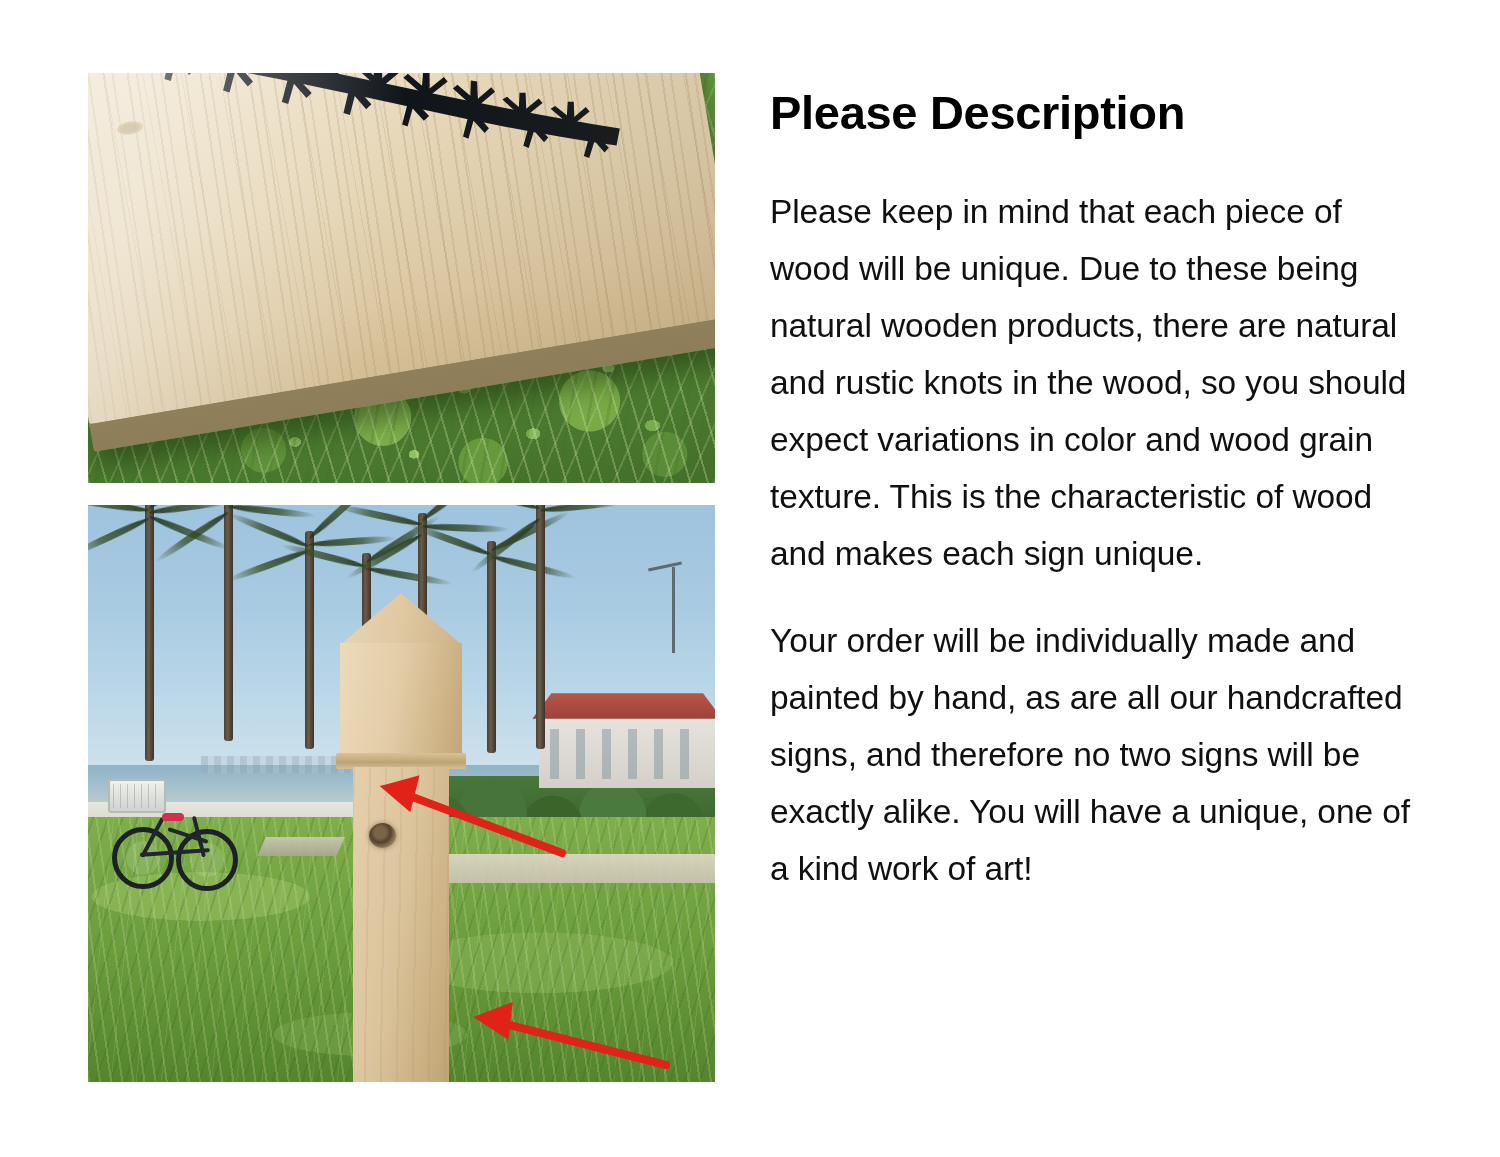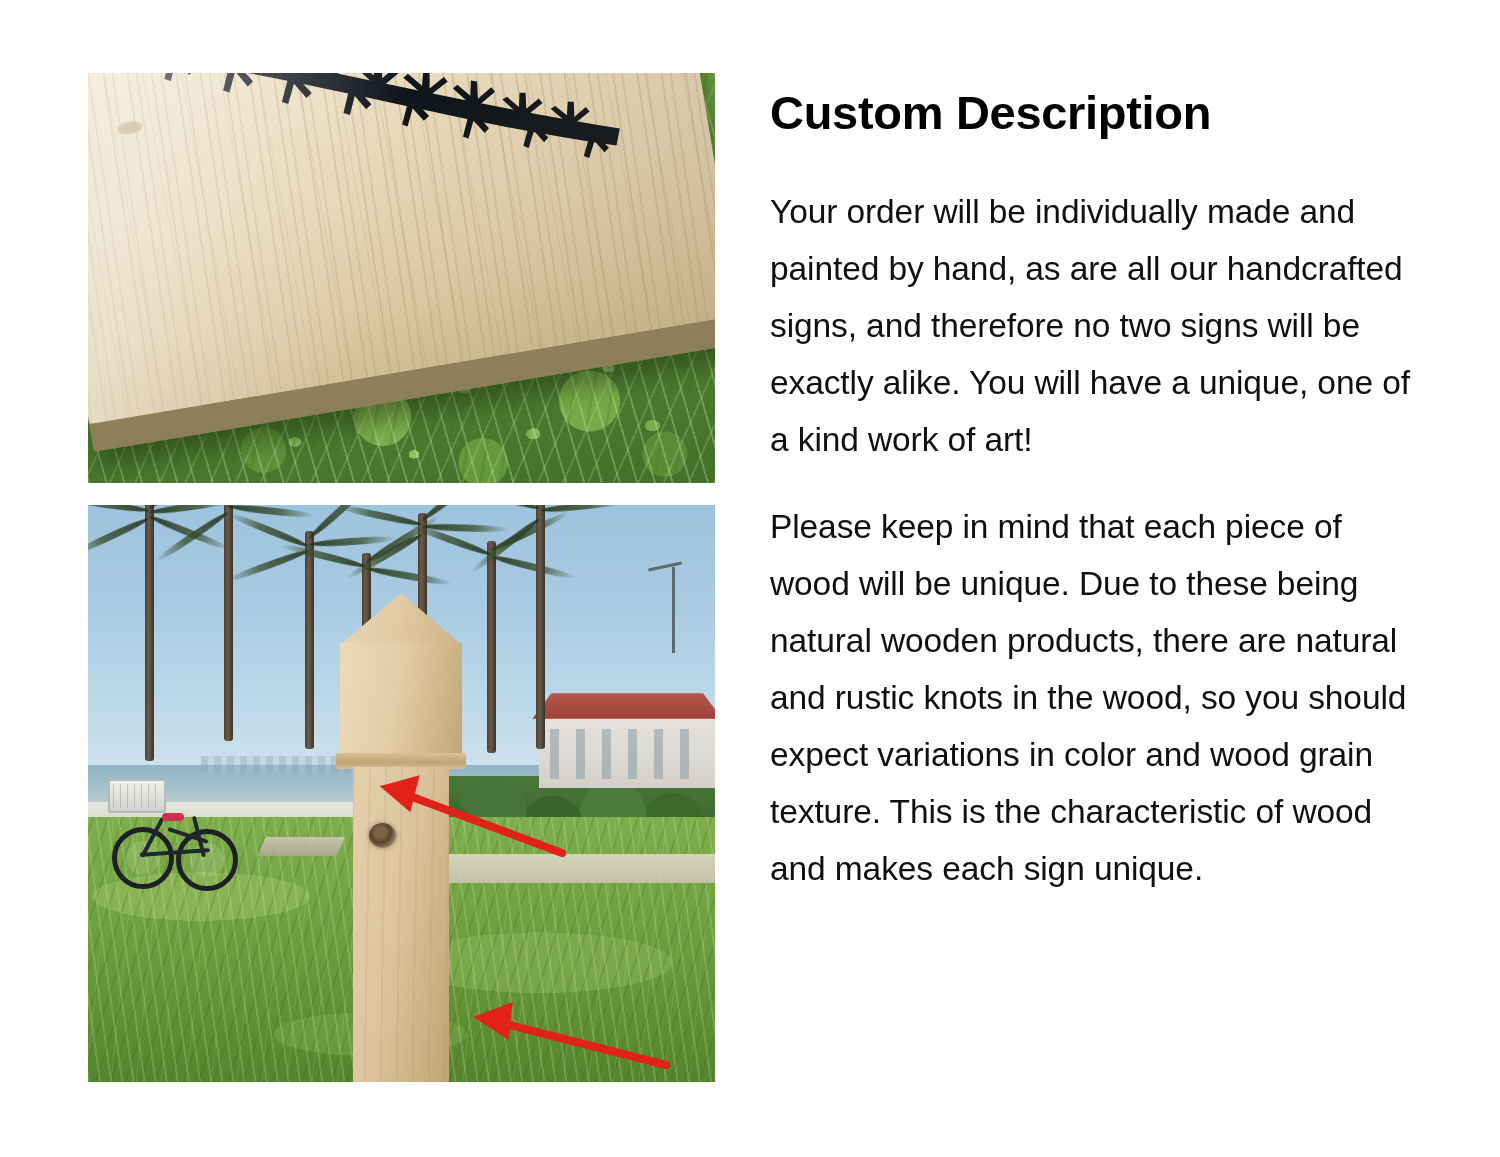--- a/index.html
+++ b/index.html
@@ -495,20 +495,20 @@
           <polygon points="300,283 326,276 320,300"></polygon>
 
           <line x1="578" y1="560" x2="406" y2="516"></line>
           <polygon points="394,513 420,503 417,528"></polygon>
         </g>
       </svg>
     </div>
   </div>
 
   <div class="text-column">
-    <h1 class="page-title">Custom Description</h1>
+    <h1 class="page-title">Please Description</h1>
+
+    <p class="body-paragraph">Please keep in mind that each piece of wood will be unique. Due to these being natural wooden products, there are natural and rustic knots in the wood, so you should expect variations in color and wood grain texture. This is the characteristic of wood and makes each sign unique.</p>
 
     <p class="body-paragraph">Your order will be individually made and painted by hand, as are all our handcrafted signs, and therefore no two signs will be exactly alike. You will have a unique, one of a kind work of art!</p>
-
-    <p class="body-paragraph">Please keep in mind that each piece of wood will be unique. Due to these being natural wooden products, there are natural and rustic knots in the wood, so you should expect variations in color and wood grain texture. This is the characteristic of wood and makes each sign unique.</p>
   </div>
 
 </div>
 
 </body></html>

